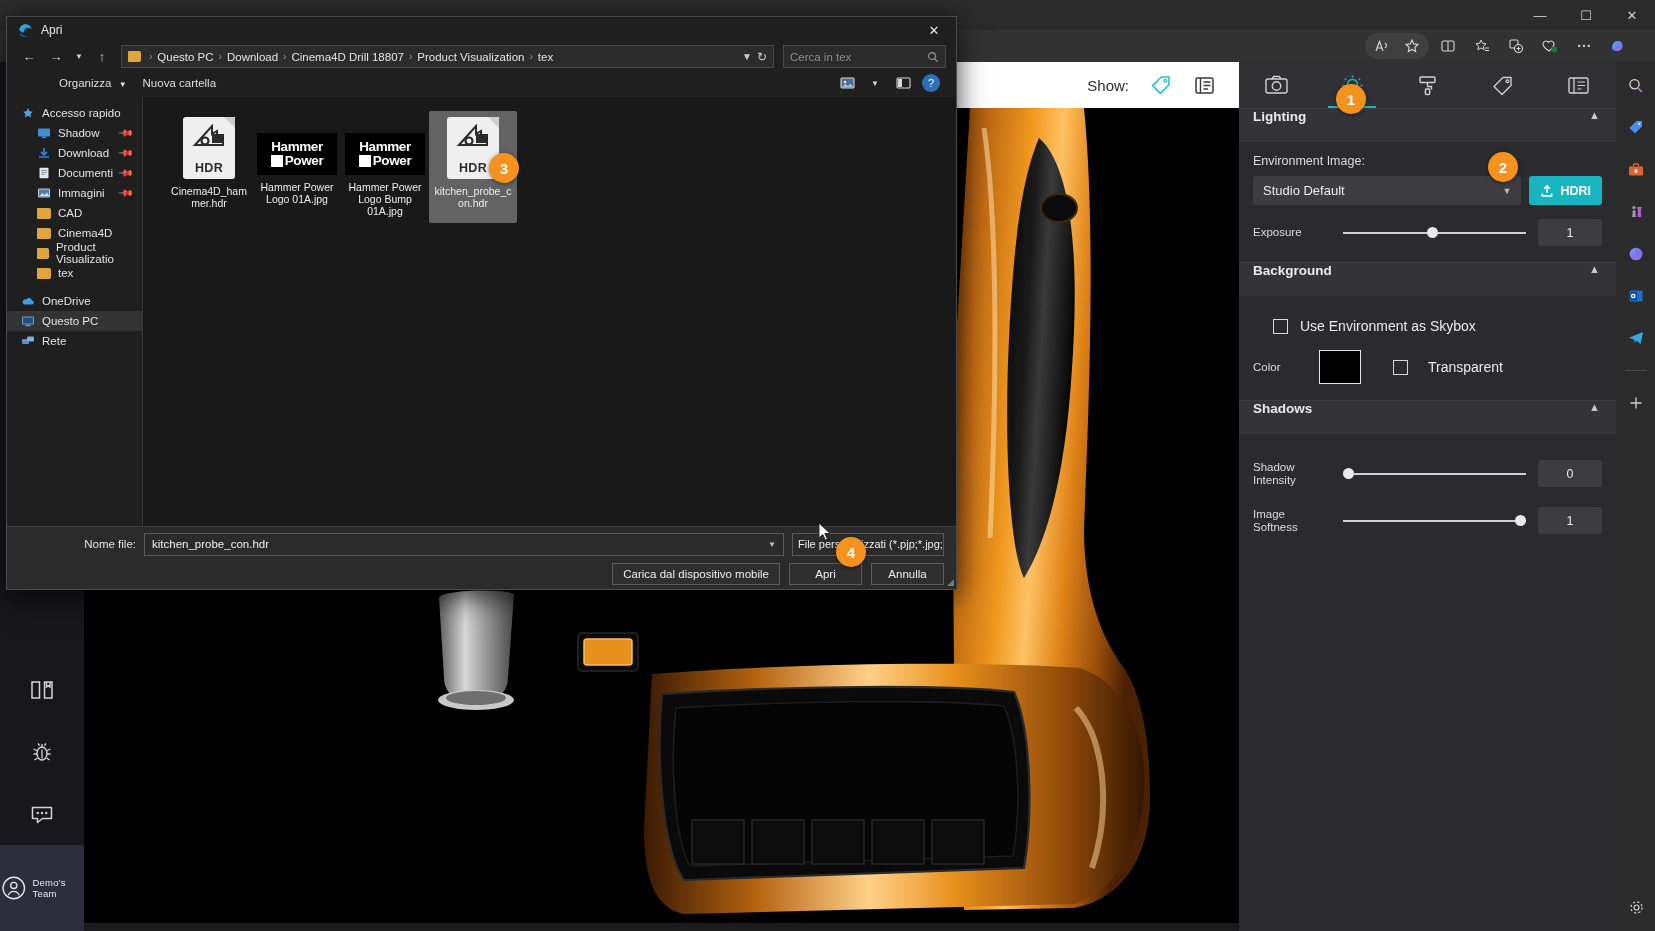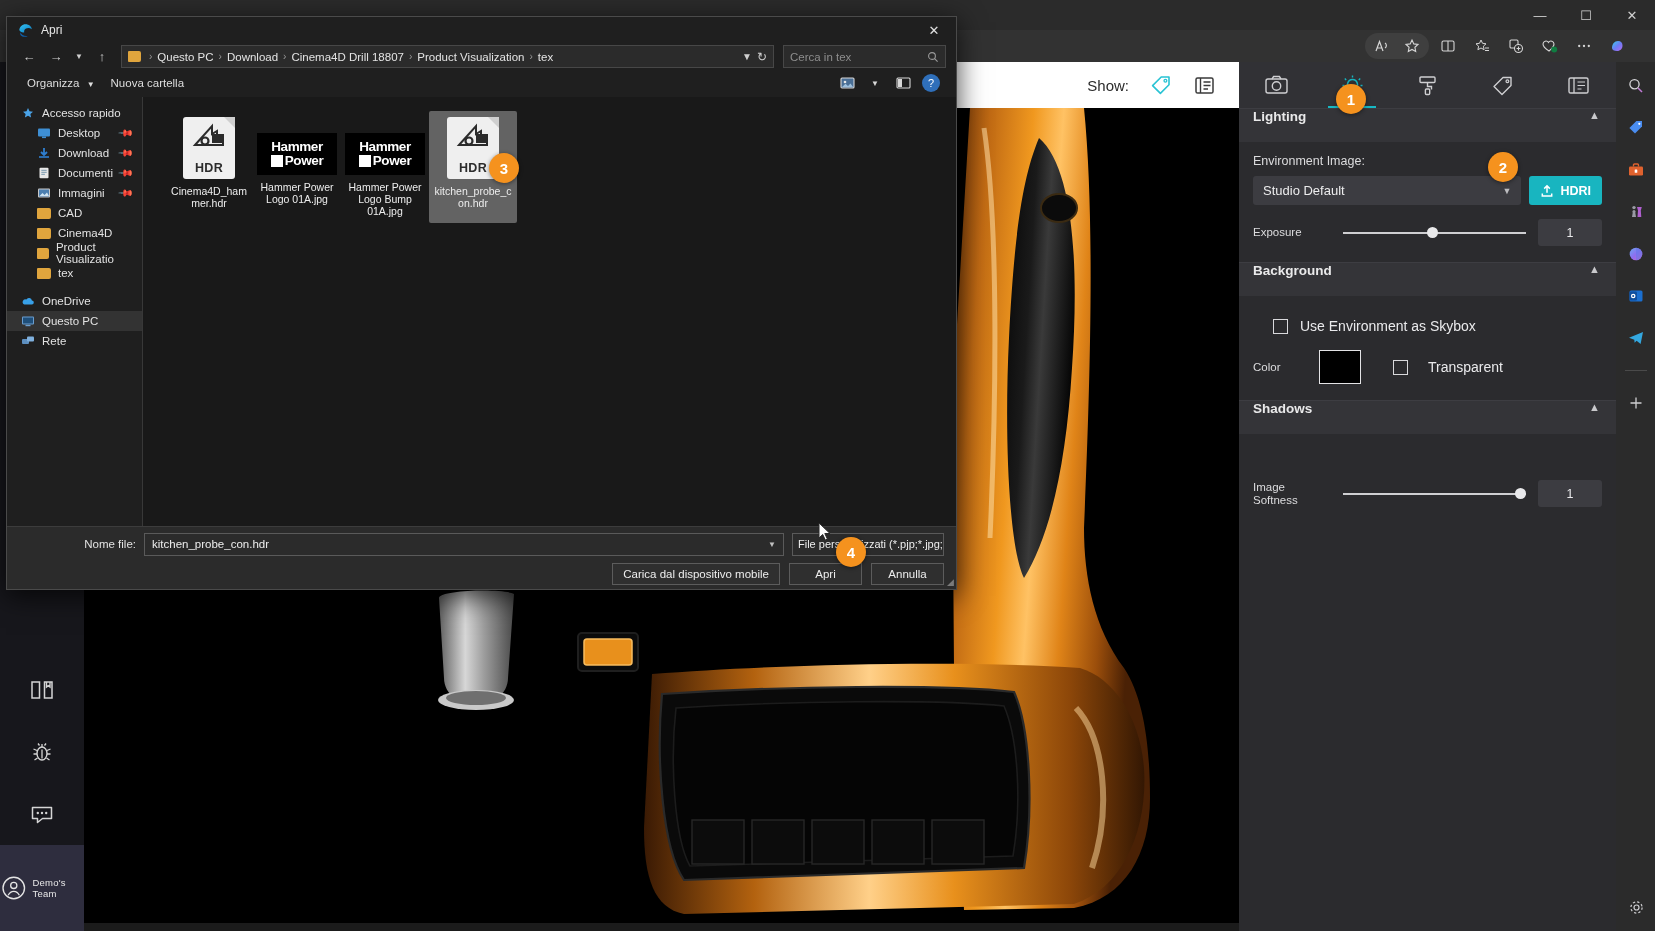--- a/index.html
+++ b/index.html
@@ -135,21 +135,21 @@
   }
   .crumb-folder { width:13px; height:11px; background:#e0a53d; border-radius:1px 2px 2px 1px; margin-right:3px; }
   .crumb-sep { color:#9a9a9a; font-size:10px; padding:0 3px; }
   .crumb-tools { margin-left:auto; display:flex; gap:5px; align-items:center; color:#cfcfcf; font-size:10px; }
   .search-box {
     width:163px; height:23px; background:#2b2b2b; border:1px solid #474747;
     display:flex; align-items:center; justify-content:space-between; padding:0 6px;
     color:#8e8e8e; font-size:11.5px;
   }
 
-  .dlg-toolbar { height:26px; display:flex; align-items:center; padding:0 12px; gap:0; }
+  .dlg-toolbar { height:26px; display:flex; align-items:center; padding:0 12px; gap:0;margin-left:32px; }
   .tbar-item { color:#dedede; font-size:11.5px; padding:3px 8px; border-radius:3px; }
   .tbar-right { margin-left:auto; display:flex; align-items:center; gap:2px; }
   .tbar-ic { width:26px; height:21px; display:flex; align-items:center; justify-content:center; color:#d7d7d7; }
   .help-circ { width:18px; height:18px; border-radius:50%; background:#2f6fba; color:#fff;
      font-size:11px; display:flex; align-items:center; justify-content:center; }
 
   .dlg-body { position:absolute; left:0; top:80px; right:0; bottom:63px; display:flex; }
   .dlg-side { width:136px; background:#1f1f1f; border-right:1px solid #383838; padding-top:6px; }
   .side-item { height:20px; display:flex; align-items:center; gap:7px; padding-left:14px; color:#e2e2e2; font-size:11.5px; }
   .side-item.indent { padding-left:30px; }
@@ -544,20 +544,28 @@
           <div class="checkbox" style="margin-left:12px;"></div>
           <div class="cb-text">Transparent</div>
         </div>
       </div>
 
       <div class="sec-head">
         <span>Shadows</span>
         <span class="chev">▲</span>
       </div>
       <div class="sec-body" style="padding-top:26px;">
+        <div class="ctrl-row" style="margin-top:0;">
+          <div class="ctrl-name">Shadow Intensity</div>
+          <div class="slider">
+            <div class="track"></div>
+            <div class="knob" style="left:0%;"></div>
+          </div>
+          <div class="numbox">0</div>
+        </div>
         <div class="ctrl-row" style="margin-top:20px;">
           <div class="ctrl-name">Image Softness</div>
           <div class="slider">
             <div class="track"></div>
             <div class="knob" style="left:94%;"></div>
           </div>
           <div class="numbox">1</div>
         </div>
       </div>
 
@@ -648,21 +656,21 @@
           <svg class="ico-sq" viewBox="0 0 14 12">
               <path d="M7 1l1.5 3.2L12 4.7 9.4 7l.7 3.4L7 8.7 3.9 10.4 4.6 7 2 4.7l3.5-.5z" fill="#4aa3e8"></path>
             </svg>
           <span>Accesso rapido</span>
         </div>
         <div class="side-item indent">
           <svg class="ico-sq" viewBox="0 0 14 12">
               <rect x="1" y="1.5" width="12" height="8" rx="1" fill="#3e8fd4"></rect>
               <rect x="5" y="9.5" width="4" height="1.6" fill="#3e8fd4"></rect>
             </svg>
-          <span>Desktop</span>
+          <span>Shadow</span>
           <span class="pin">📌</span>
         </div>
         <div class="side-item indent">
           <svg class="ico-sq" viewBox="0 0 14 12">
               <path d="M7 1v6M4 5l3 3 3-3" stroke="#2f7fd0" stroke-width="1.8" fill="none"></path>
               <path d="M2 10h10" stroke="#2f7fd0" stroke-width="1.6"></path>
             </svg>
           <span>Download</span>
           <span class="pin">📌</span>
         </div>

